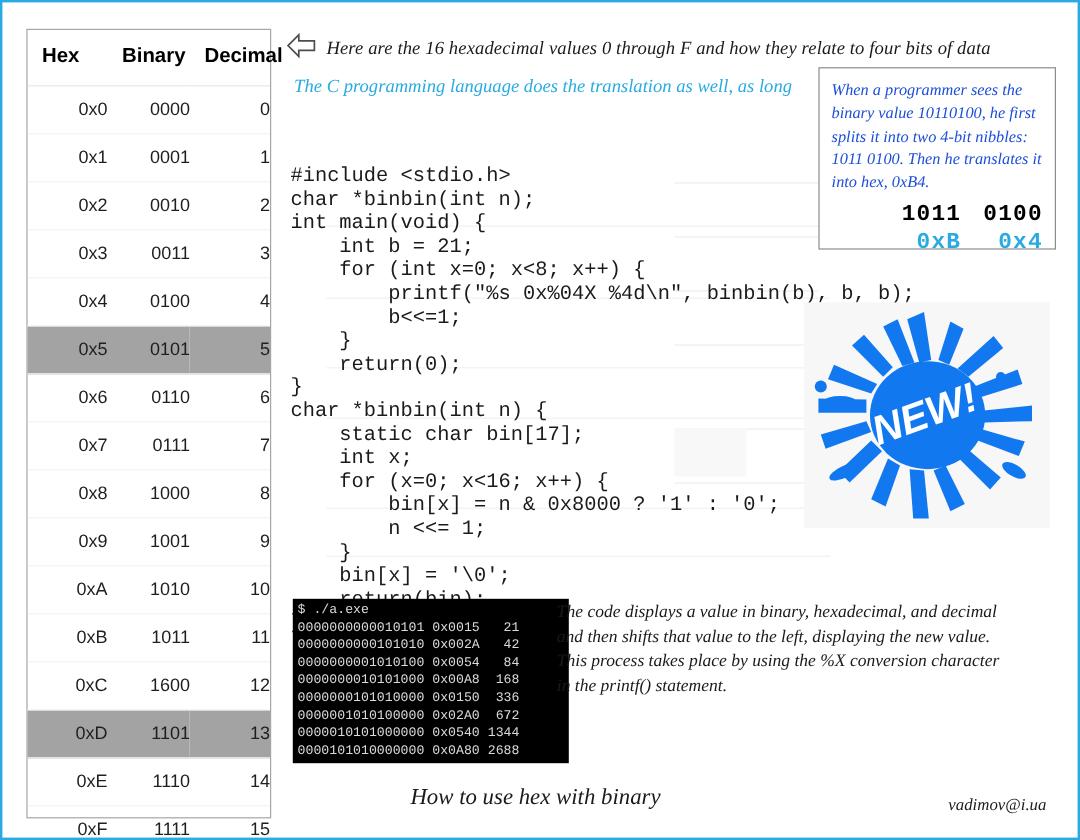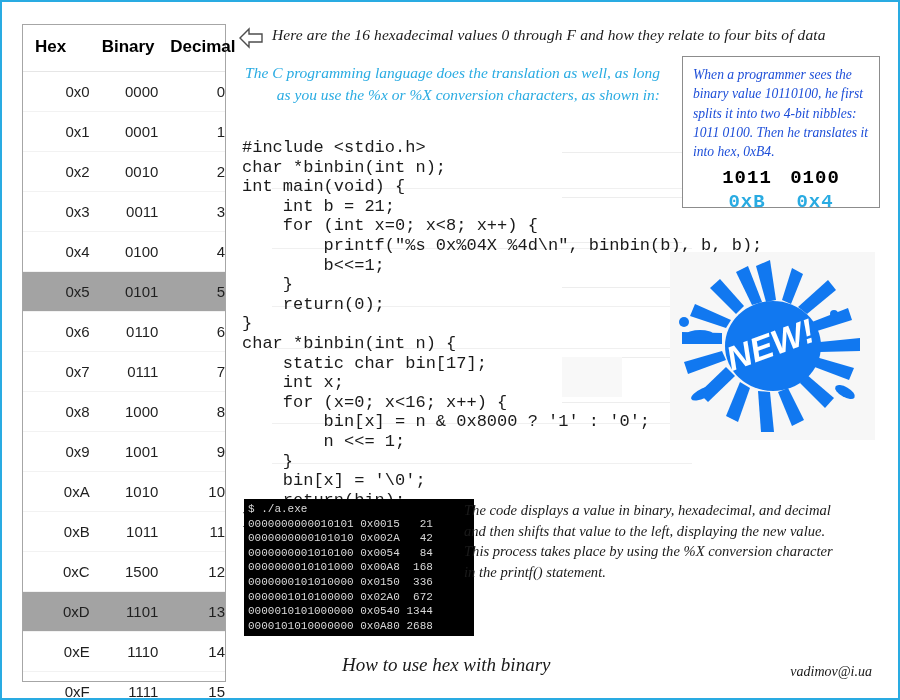--- a/index.html
+++ b/index.html
@@ -105,21 +105,21 @@
   #hex-table col.c-bin { width: 34%; }
   #hex-table col.c-dec { width: 33%; }
 
   
   #header-line {
     position: absolute;
     left: 236px;
     top: 24px;
     width: 650px;
     display: flex;
-    align-items: flex-start;
+    align-items: flex-end;
     gap: 8px;
   }
   .arrow-icon { flex: 0 0 auto; width: 26px; height: 24px; }
   #header-text {
     font-family: "Liberation Serif", serif;
     font-style: italic;
     font-size: 15.5px;
     color: #1a1a1a;
     white-space: nowrap;
     letter-spacing: 0.1px;
@@ -168,21 +168,21 @@
     font-family: "Liberation Serif", serif;
     font-style: italic;
     font-size: 13.6px;
     line-height: 1.42;
     color: #29ABE2;
   }
   .nibble-row {
     font-family: "Liberation Mono", monospace;
     font-weight: bold;
     font-size: 19px;
-    text-align: center;
+    text-align: right;
     letter-spacing: 1px;
     margin-top: 6px;
   }
   .nibble-bin { color: #000000; }
   .nibble-hex { color: #29ABE2; margin-top: 2px; }
   .nibble-row span { display: inline-block; width: 68px; }
 
   
   #new-splat {
     position: absolute;
@@ -341,21 +341,21 @@
             <td>1010</td>
             <td>10</td>
           </tr>
           <tr>
             <td>0xB</td>
             <td>1011</td>
             <td>11</td>
           </tr>
           <tr>
             <td>0xC</td>
-            <td>1500</td>
+            <td>1600</td>
             <td>12</td>
           </tr>
           <tr class="alt">
             <td>0xD</td>
             <td>1101</td>
             <td>13</td>
           </tr>
           <tr>
             <td>0xE</td>
             <td>1110</td>
@@ -374,21 +374,20 @@
     <span class="arrow-icon">
       <svg viewBox="0 0 26 24" xmlns="http://www.w3.org/2000/svg">
         <polygon points="2,12 11,3 11,8 24,8 24,16 11,16 11,21" fill="#ffffff" stroke="#4d4d4d" stroke-width="1.4"></polygon>
       </svg>
     </span>
     <span id="header-text">Here are the 16 hexadecimal values 0 through F and how they relate to four bits of data</span>
   </div>
 
   <div id="intro-text" style="color: rgb(41, 171, 226);">
     <div>The C programming language does the translation as well, as long</div>
-    <div>as you use the %x or %X conversion characters, as shown in:</div>
   </div>
 
   <pre id="code-block">#include &lt;stdio.h&gt;
 char *binbin(int n);
 int main(void) {
     int b = 21;
     for (int x=0; x&lt;8; x++) {
         printf("%s 0x%04X %4d\n", binbin(b), b, b);
         b&lt;&lt;=1;
     }

